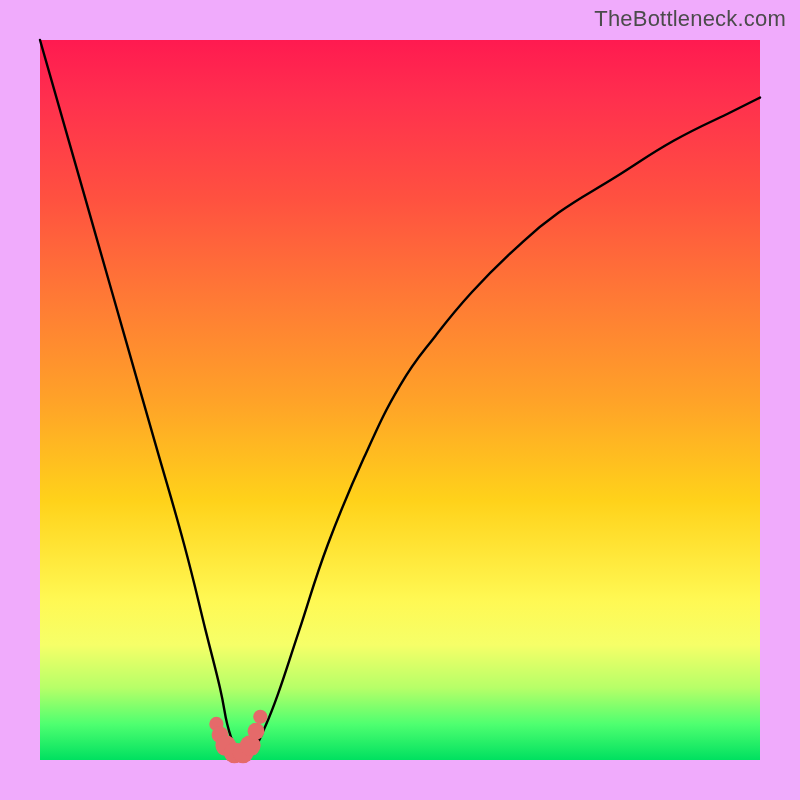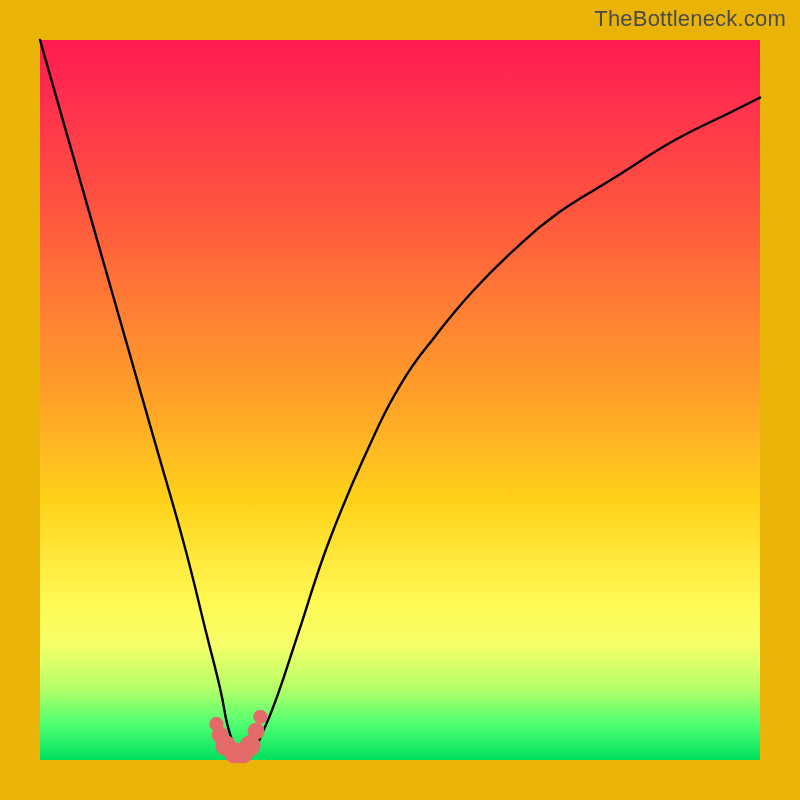--- a/index.html
+++ b/index.html
@@ -10,21 +10,21 @@
     overflow: hidden;
     background: #000;
     font-family: Arial, Helvetica, sans-serif;
   }
   .frame {
     position: absolute;
     left: 0;
     top: 0;
     width: 800px;
     height: 800px;
-    background: #eab308;
+    background: #f0abfc;
   }
   .plot {
     position: absolute;
     left: 40px;
     top: 40px;
     width: 720px;
     height: 720px;
     
     background: linear-gradient(
       to bottom,

